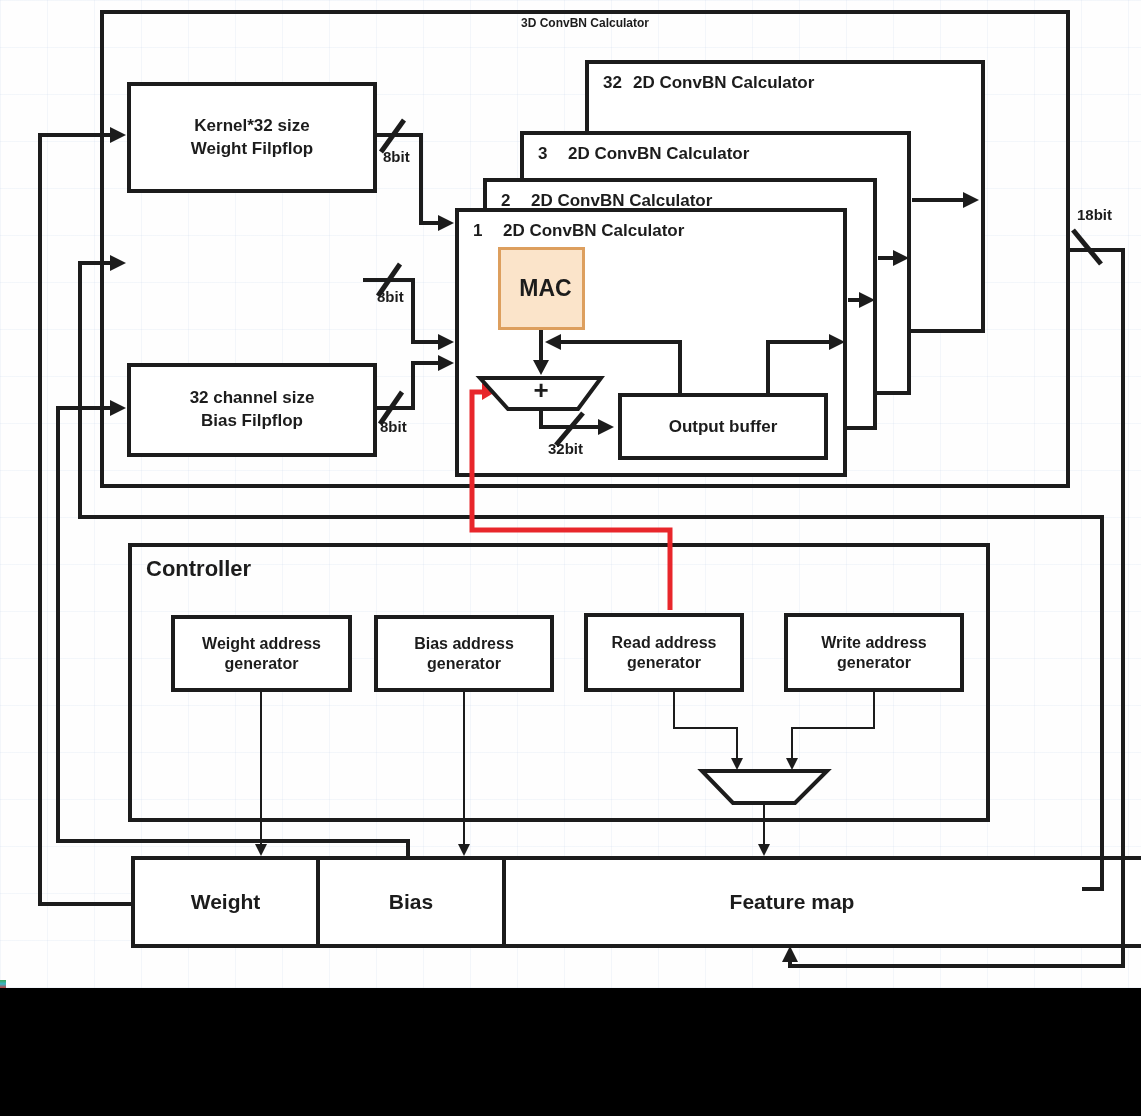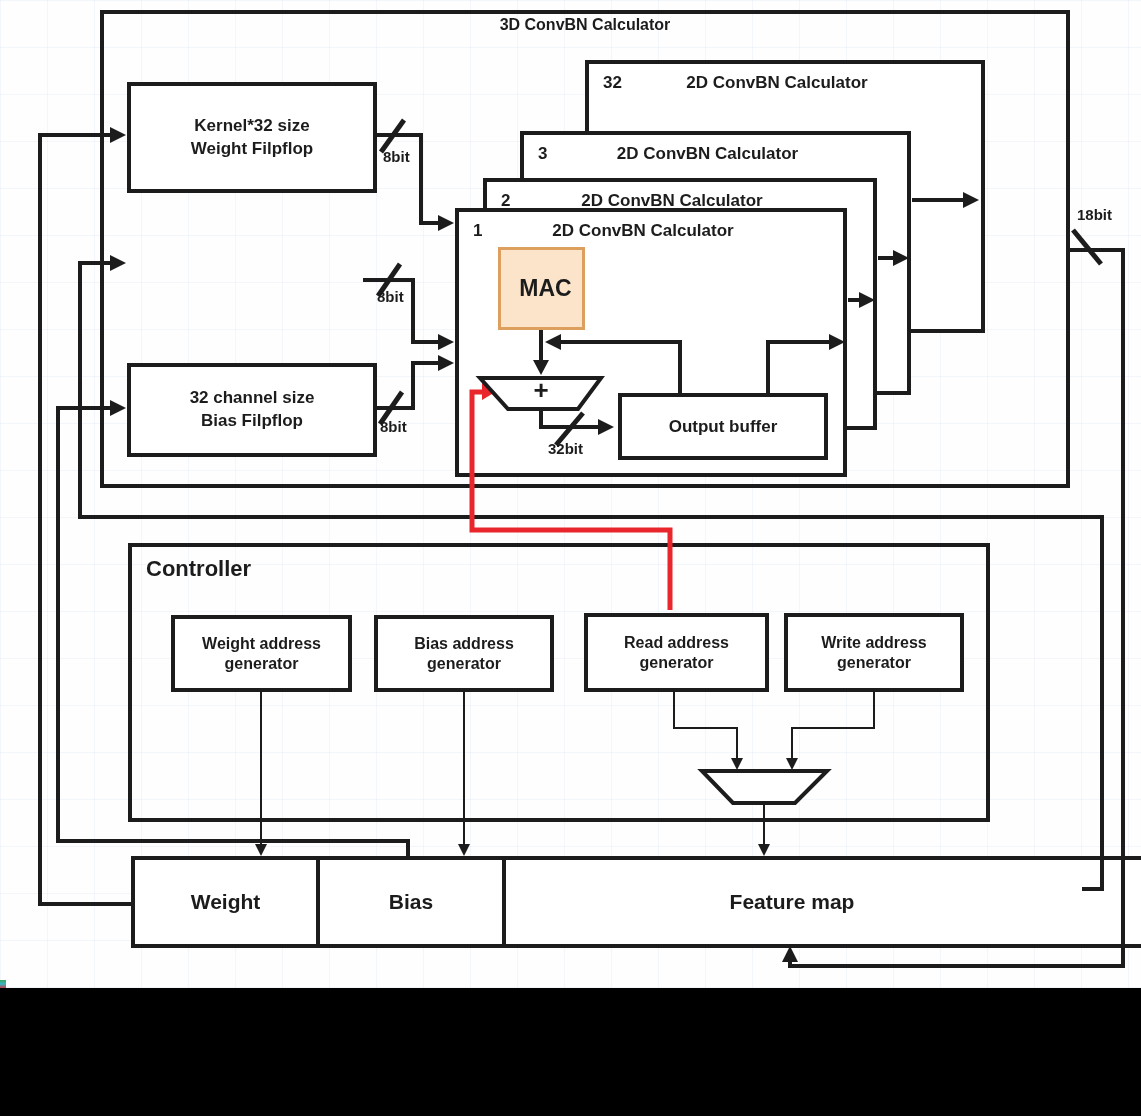--- a/index.html
+++ b/index.html
@@ -8,40 +8,40 @@
     font-family:"Liberation Sans",sans-serif;color:#1c1c1c;
     background-color:#fefefe;
     background-image:
       linear-gradient(rgba(170,195,225,.13) 1px, transparent 1px),
       linear-gradient(90deg, rgba(170,195,225,.13) 1px, transparent 1px);
     background-size:47px 47px;
   }
   .box{position:absolute;border:4px solid #1c1c1c;background:#fff;box-sizing:border-box;}
   .ctr{display:flex;align-items:center;justify-content:center;text-align:center;}
   .b{font-weight:bold;}
-  .title2d{position:absolute;left:0;right:16px;top:9px;text-align:center;font-weight:bold;font-size:17px;}
+  .title2d{position:absolute;left:0;right:16px;top:9px;text-align:left;font-weight:bold;font-size:17px;padding-left:44px;}
   .stacknum{position:absolute;left:14px;top:9px;font-weight:bold;font-size:17px;}
   .lbl{position:absolute;font-weight:bold;z-index:12;white-space:nowrap;}
   svg.layer{position:absolute;left:0;top:0;z-index:10;pointer-events:none;}
   .gen{position:absolute;border:4px solid #1c1c1c;background:#fff;box-sizing:border-box;
        display:flex;flex-direction:column;align-items:center;justify-content:center;
        font-weight:bold;font-size:16px;line-height:1.25;text-align:center;}
   .cellrow{position:absolute;left:4px;top:36px;display:flex;}
   .cell{width:46px;height:48px;border:2px solid #e0883f;background:#fff;box-sizing:border-box;margin-right:0px;}
   .cell.active{background:#f6dcbe;}
   .memlbl{position:absolute;top:0;bottom:0;display:flex;align-items:center;justify-content:center;
           font-weight:bold;font-size:21px;}
 </style>
 </head>
 <body>
 
 <div id="stage">
 
   <div class="box" style="left:100px;top:10px;width:970px;height:478px;background:transparent;"></div>
-  <div class="lbl" style="left:100px;top:16px;width:970px;text-align:center;font-size:16px;">3D ConvBN Calculator</div>
+  <div class="lbl" style="left:100px;top:16px;width:970px;text-align:center;font-size:12px;">3D ConvBN Calculator</div>
 
   <div class="box" style="left:585px;top:60px;width:400px;height:273px;">
     <span class="stacknum">32</span>
     <div class="title2d">2D ConvBN Calculator</div>
   </div>
   <div class="box" style="left:520px;top:131px;width:391px;height:264px;">
     <span class="stacknum">3</span>
     <div class="title2d">2D ConvBN Calculator</div>
   </div>
   <div class="box" style="left:483px;top:178px;width:394px;height:252px;">
@@ -76,21 +76,21 @@
   <div class="lbl" style="left:146px;top:556px;font-size:22px;">Controller</div>
 
   <div class="gen" style="left:171px;top:615px;width:181px;height:77px;">
     <span>Weight address</span>
     <span>generator</span>
   </div>
   <div class="gen" style="left:374px;top:615px;width:180px;height:77px;">
     <span>Bias address</span>
     <span>generator</span>
   </div>
-  <div class="gen" style="left:584px;top:613px;width:185px;height:79px;">
+  <div class="gen" style="left:584px;top:613px;width:160px;height:79px;">
     <span>Read address</span>
     <span>generator</span>
   </div>
   <div class="gen" style="left:784px;top:613px;width:180px;height:79px;">
     <span>Write address</span>
     <span>generator</span>
   </div>
 
   <div class="box" style="left:131px;top:856px;width:1105px;height:92px;">
     <div style="position:absolute;left:181px;top:0;width:4px;height:84px;background:#1c1c1c;"></div>

